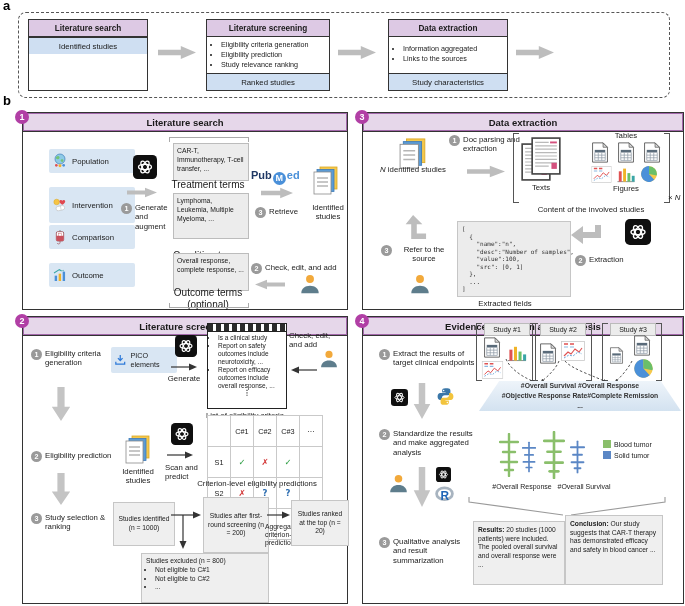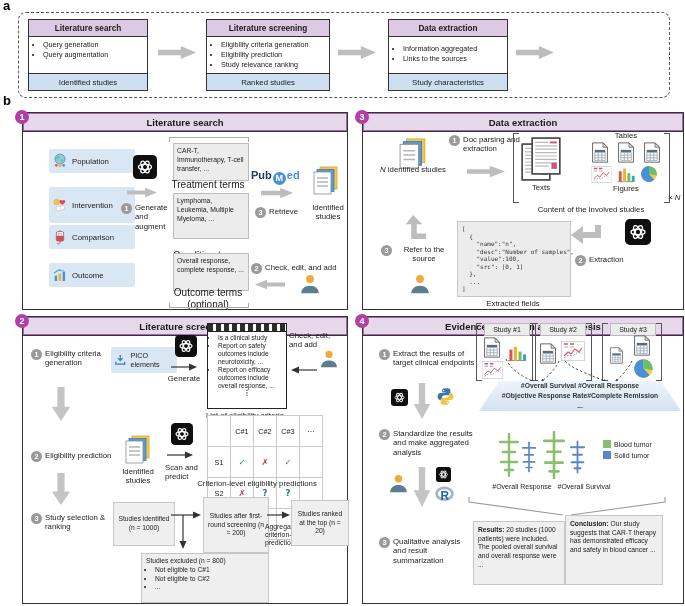--- a/index.html
+++ b/index.html
@@ -163,24 +163,20 @@
 
 <div class="fig">
 
   <div class="seclabel" style="left:3px;top:-2px">a</div>
   <div class="seclabel" style="left:3px;top:93px">b</div>
 
   <div class="dashbox" style="left:18px;top:12px;width:650px;height:84px"></div>
 
   <div class="obox" style="left:28px;top:19px;width:118px;height:70px">
     <div class="obox-h">Literature search</div>
-    <ul class="obox-b">
-      <li>Query generation</li>
-      <li>Query augmentation</li>
-    </ul>
     <div class="obox-f">Identified studies</div>
   </div>
   <div class="arr-r abs" style="left:158px;top:45px;width:38px;height:15px"></div>
   <div class="obox" style="left:206px;top:19px;width:122px;height:70px">
     <div class="obox-h">Literature screening</div>
     <ul class="obox-b">
       <li>Eligibility criteria generation</li>
       <li>Eligibility prediction</li>
       <li>Study relevance ranking</li>
     </ul>
@@ -329,21 +325,21 @@
 
     <pre class="code abs" style="left:94px;top:108px;width:104px;height:68px">[
   {
     "name":"n",
     "desc":"Number of samples",
     "value":100,
     "src": [0, 1]
   },
   ...
 ]</pre>
-    <div class="steptext abs ctr" style="left:108px;top:186px;width:84px">Extracted fields</div>
+    <div class="steptext abs ctr" style="left:100px;top:186px;width:84px">Extracted fields</div>
 
     <svg class="abs" style="left:206px;top:110px" width="34" height="24" viewBox="0 0 34 24">
         <path fill="#bdbdbd" d="M32 2 V15 H14 V21 L2 12 L14 3 V9 H26 V2 Z"></path>
       </svg>
     <div class="steprow abs" style="left:212px;top:142px">
       <span class="stepc">2</span>
       <span class="steptext">Extraction</span>
     </div>
     <svg class="abs" style="left:262px;top:106px" width="26" height="26">
         <use href="#openai"></use>

